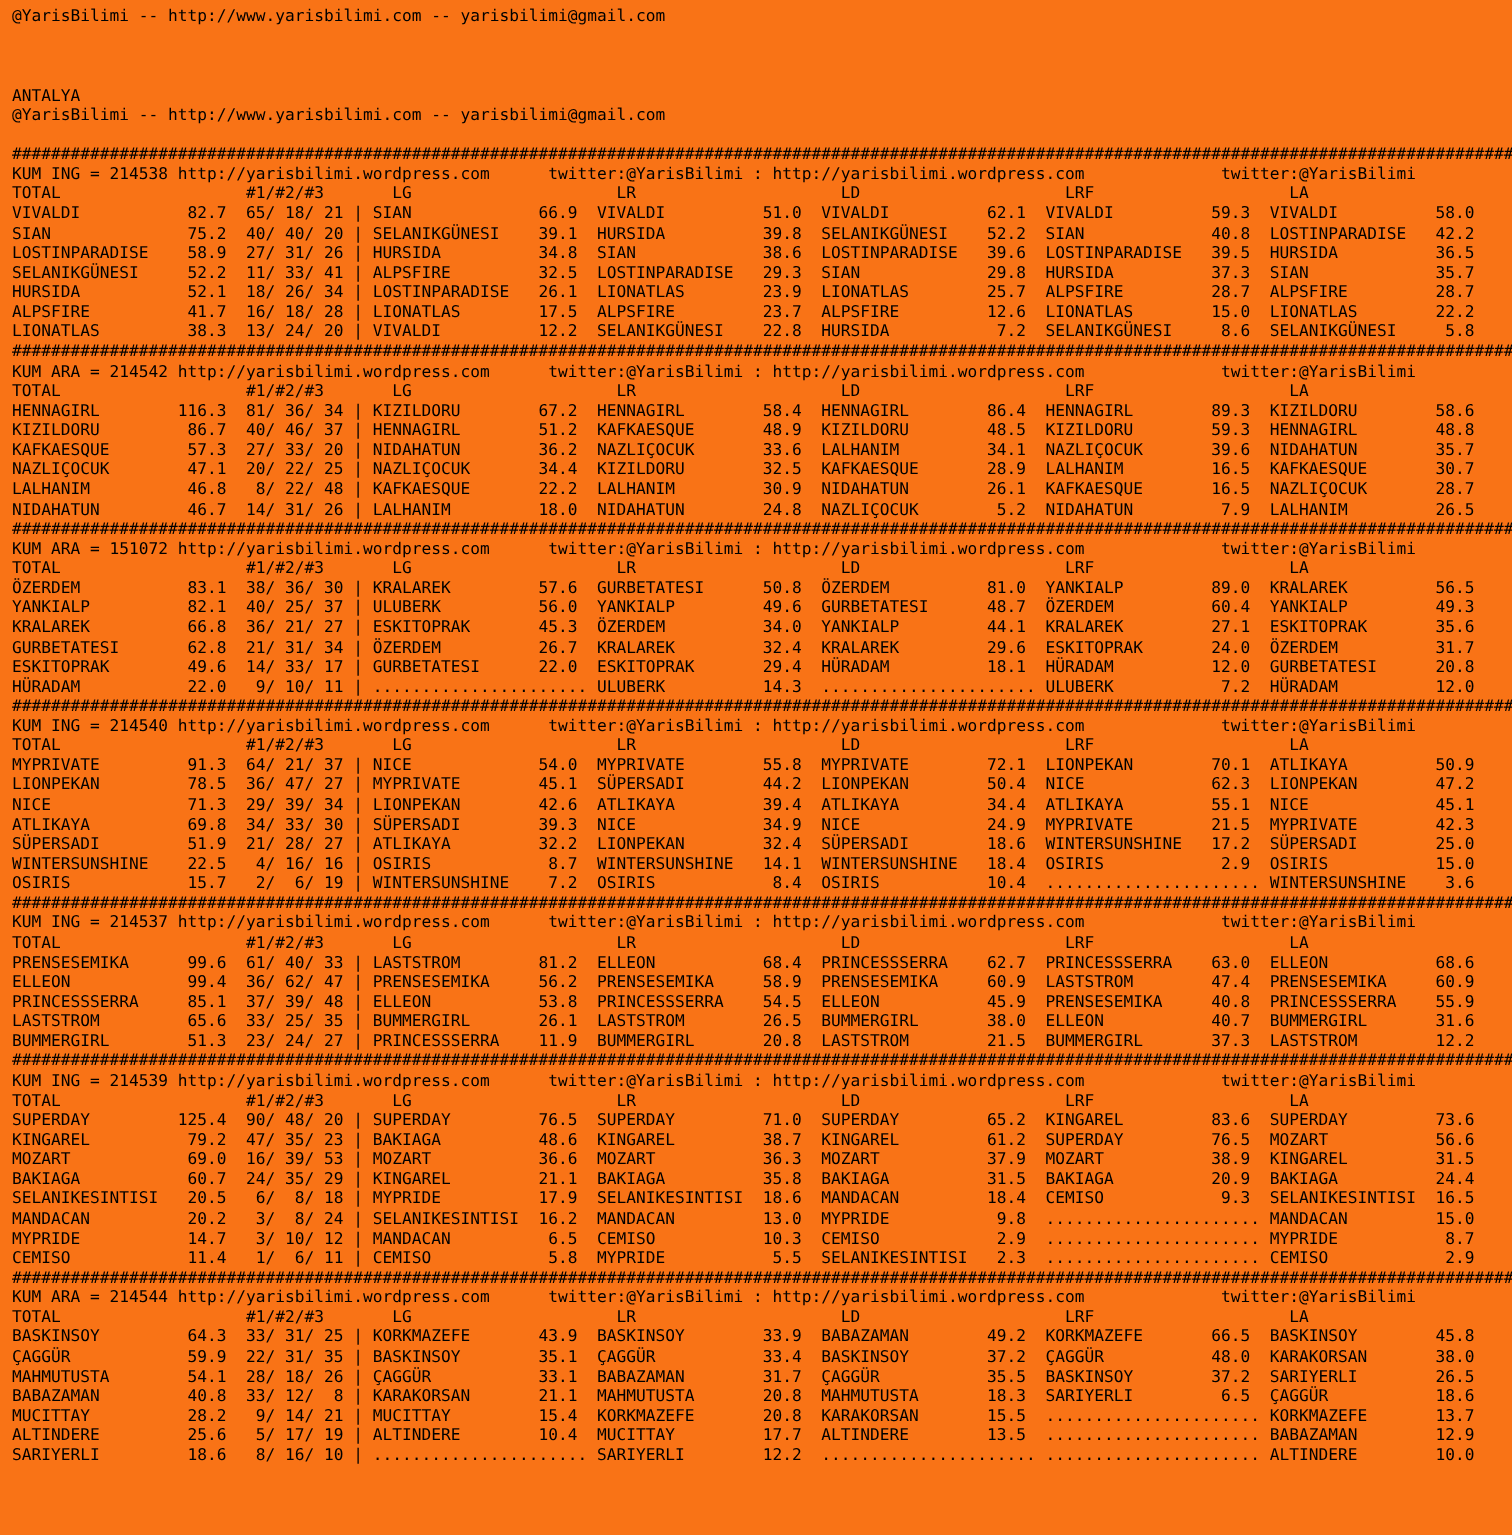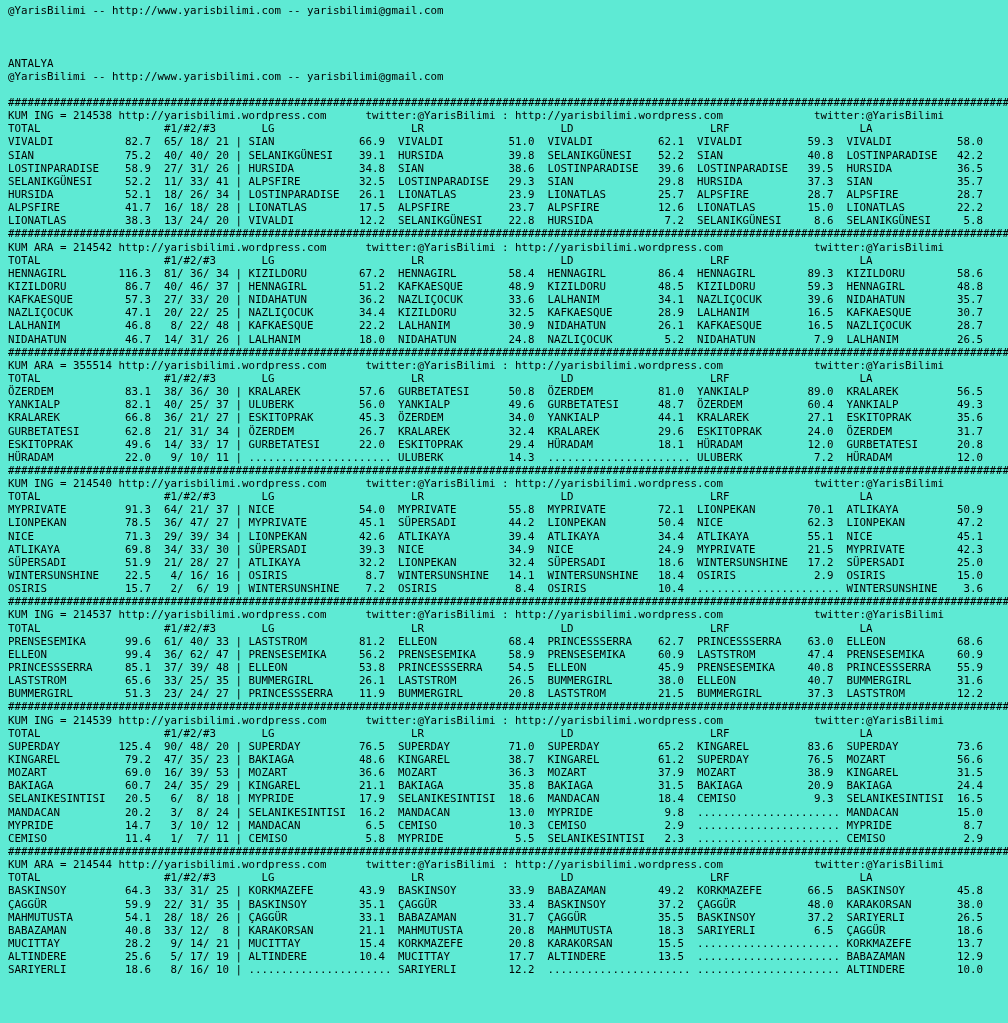--- a/index.html
+++ b/index.html
@@ -5,21 +5,21 @@
   html,body{margin:0;padding:0;background:#ffffff;}
   body{width:1008px;height:1023px;overflow:hidden;}
   .page{
     box-sizing:border-box;
     width:1008px;height:1023px;
     padding:4px 0 0 8px;
     font-family:"DejaVu Sans Mono","Liberation Mono",monospace;
     font-size:10.8px;
     line-height:13.15px;
     color:#000000;
-    background:#5eead4;
+    background:#f97316;
   }
   pre.line{
     margin:0;padding:0;
     height:13.15px;
     white-space:pre;
     font:inherit;
   }
 </style>
 </head>
 <body>
@@ -46,21 +46,21 @@
       <pre class="line">##########################################################################################################################################################</pre>
       <pre class="line">KUM ARA = 214542 http://yarisbilimi.wordpress.com      twitter:@YarisBilimi : http://yarisbilimi.wordpress.com              twitter:@YarisBilimi</pre>
       <pre class="line">TOTAL                   #1/#2/#3       LG                     LR                     LD                     LRF                    LA</pre>
       <pre class="line">HENNAGIRL        116.3  81/ 36/ 34 | KIZILDORU        67.2  HENNAGIRL        58.4  HENNAGIRL        86.4  HENNAGIRL        89.3  KIZILDORU        58.6  </pre>
       <pre class="line">KIZILDORU         86.7  40/ 46/ 37 | HENNAGIRL        51.2  KAFKAESQUE       48.9  KIZILDORU        48.5  KIZILDORU        59.3  HENNAGIRL        48.8  </pre>
       <pre class="line">KAFKAESQUE        57.3  27/ 33/ 20 | NIDAHATUN        36.2  NAZLIÇOCUK       33.6  LALHANIM         34.1  NAZLIÇOCUK       39.6  NIDAHATUN        35.7  </pre>
       <pre class="line">NAZLIÇOCUK        47.1  20/ 22/ 25 | NAZLIÇOCUK       34.4  KIZILDORU        32.5  KAFKAESQUE       28.9  LALHANIM         16.5  KAFKAESQUE       30.7  </pre>
       <pre class="line">LALHANIM          46.8   8/ 22/ 48 | KAFKAESQUE       22.2  LALHANIM         30.9  NIDAHATUN        26.1  KAFKAESQUE       16.5  NAZLIÇOCUK       28.7  </pre>
       <pre class="line">NIDAHATUN         46.7  14/ 31/ 26 | LALHANIM         18.0  NIDAHATUN        24.8  NAZLIÇOCUK        5.2  NIDAHATUN         7.9  LALHANIM         26.5  </pre>
       <pre class="line">##########################################################################################################################################################</pre>
-      <pre class="line">KUM ARA = 355514 http://yarisbilimi.wordpress.com      twitter:@YarisBilimi : http://yarisbilimi.wordpress.com              twitter:@YarisBilimi</pre>
+      <pre class="line">KUM ARA = 151072 http://yarisbilimi.wordpress.com      twitter:@YarisBilimi : http://yarisbilimi.wordpress.com              twitter:@YarisBilimi</pre>
       <pre class="line">TOTAL                   #1/#2/#3       LG                     LR                     LD                     LRF                    LA</pre>
       <pre class="line">ÖZERDEM           83.1  38/ 36/ 30 | KRALAREK         57.6  GURBETATESI      50.8  ÖZERDEM          81.0  YANKIALP         89.0  KRALAREK         56.5  </pre>
       <pre class="line">YANKIALP          82.1  40/ 25/ 37 | ULUBERK          56.0  YANKIALP         49.6  GURBETATESI      48.7  ÖZERDEM          60.4  YANKIALP         49.3  </pre>
       <pre class="line">KRALAREK          66.8  36/ 21/ 27 | ESKITOPRAK       45.3  ÖZERDEM          34.0  YANKIALP         44.1  KRALAREK         27.1  ESKITOPRAK       35.6  </pre>
       <pre class="line">GURBETATESI       62.8  21/ 31/ 34 | ÖZERDEM          26.7  KRALAREK         32.4  KRALAREK         29.6  ESKITOPRAK       24.0  ÖZERDEM          31.7  </pre>
       <pre class="line">ESKITOPRAK        49.6  14/ 33/ 17 | GURBETATESI      22.0  ESKITOPRAK       29.4  HÜRADAM          18.1  HÜRADAM          12.0  GURBETATESI      20.8  </pre>
       <pre class="line">HÜRADAM           22.0   9/ 10/ 11 | ...................... ULUBERK          14.3  ...................... ULUBERK           7.2  HÜRADAM          12.0  </pre>
       <pre class="line">##########################################################################################################################################################</pre>
       <pre class="line">KUM ING = 214540 http://yarisbilimi.wordpress.com      twitter:@YarisBilimi : http://yarisbilimi.wordpress.com              twitter:@YarisBilimi</pre>
       <pre class="line">TOTAL                   #1/#2/#3       LG                     LR                     LD                     LRF                    LA</pre>
@@ -82,21 +82,21 @@
       <pre class="line">##########################################################################################################################################################</pre>
       <pre class="line">KUM ING = 214539 http://yarisbilimi.wordpress.com      twitter:@YarisBilimi : http://yarisbilimi.wordpress.com              twitter:@YarisBilimi</pre>
       <pre class="line">TOTAL                   #1/#2/#3       LG                     LR                     LD                     LRF                    LA</pre>
       <pre class="line">SUPERDAY         125.4  90/ 48/ 20 | SUPERDAY         76.5  SUPERDAY         71.0  SUPERDAY         65.2  KINGAREL         83.6  SUPERDAY         73.6  </pre>
       <pre class="line">KINGAREL          79.2  47/ 35/ 23 | BAKIAGA          48.6  KINGAREL         38.7  KINGAREL         61.2  SUPERDAY         76.5  MOZART           56.6  </pre>
       <pre class="line">MOZART            69.0  16/ 39/ 53 | MOZART           36.6  MOZART           36.3  MOZART           37.9  MOZART           38.9  KINGAREL         31.5  </pre>
       <pre class="line">BAKIAGA           60.7  24/ 35/ 29 | KINGAREL         21.1  BAKIAGA          35.8  BAKIAGA          31.5  BAKIAGA          20.9  BAKIAGA          24.4  </pre>
       <pre class="line">SELANIKESINTISI   20.5   6/  8/ 18 | MYPRIDE          17.9  SELANIKESINTISI  18.6  MANDACAN         18.4  CEMISO            9.3  SELANIKESINTISI  16.5  </pre>
       <pre class="line">MANDACAN          20.2   3/  8/ 24 | SELANIKESINTISI  16.2  MANDACAN         13.0  MYPRIDE           9.8  ...................... MANDACAN         15.0  </pre>
       <pre class="line">MYPRIDE           14.7   3/ 10/ 12 | MANDACAN          6.5  CEMISO           10.3  CEMISO            2.9  ...................... MYPRIDE           8.7  </pre>
-      <pre class="line">CEMISO            11.4   1/  7/ 11 | CEMISO            5.8  MYPRIDE           5.5  SELANIKESINTISI   2.3  ...................... CEMISO            2.9  </pre>
+      <pre class="line">CEMISO            11.4   1/  6/ 11 | CEMISO            5.8  MYPRIDE           5.5  SELANIKESINTISI   2.3  ...................... CEMISO            2.9  </pre>
       <pre class="line">##########################################################################################################################################################</pre>
       <pre class="line">KUM ARA = 214544 http://yarisbilimi.wordpress.com      twitter:@YarisBilimi : http://yarisbilimi.wordpress.com              twitter:@YarisBilimi</pre>
       <pre class="line">TOTAL                   #1/#2/#3       LG                     LR                     LD                     LRF                    LA</pre>
       <pre class="line">BASKINSOY         64.3  33/ 31/ 25 | KORKMAZEFE       43.9  BASKINSOY        33.9  BABAZAMAN        49.2  KORKMAZEFE       66.5  BASKINSOY        45.8  </pre>
       <pre class="line">ÇAGGÜR            59.9  22/ 31/ 35 | BASKINSOY        35.1  ÇAGGÜR           33.4  BASKINSOY        37.2  ÇAGGÜR           48.0  KARAKORSAN       38.0  </pre>
       <pre class="line">MAHMUTUSTA        54.1  28/ 18/ 26 | ÇAGGÜR           33.1  BABAZAMAN        31.7  ÇAGGÜR           35.5  BASKINSOY        37.2  SARIYERLI        26.5  </pre>
       <pre class="line">BABAZAMAN         40.8  33/ 12/  8 | KARAKORSAN       21.1  MAHMUTUSTA       20.8  MAHMUTUSTA       18.3  SARIYERLI         6.5  ÇAGGÜR           18.6  </pre>
       <pre class="line">MUCITTAY          28.2   9/ 14/ 21 | MUCITTAY         15.4  KORKMAZEFE       20.8  KARAKORSAN       15.5  ...................... KORKMAZEFE       13.7  </pre>
       <pre class="line">ALTINDERE         25.6   5/ 17/ 19 | ALTINDERE        10.4  MUCITTAY         17.7  ALTINDERE        13.5  ...................... BABAZAMAN        12.9  </pre>
       <pre class="line">SARIYERLI         18.6   8/ 16/ 10 | ...................... SARIYERLI        12.2  ...................... ...................... ALTINDERE        10.0  </pre>

